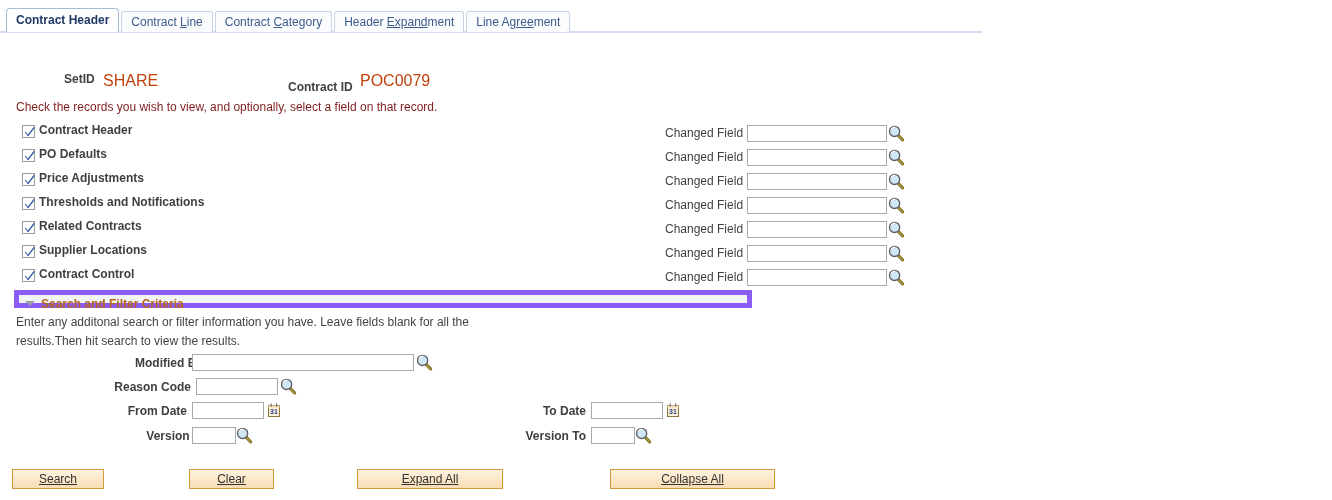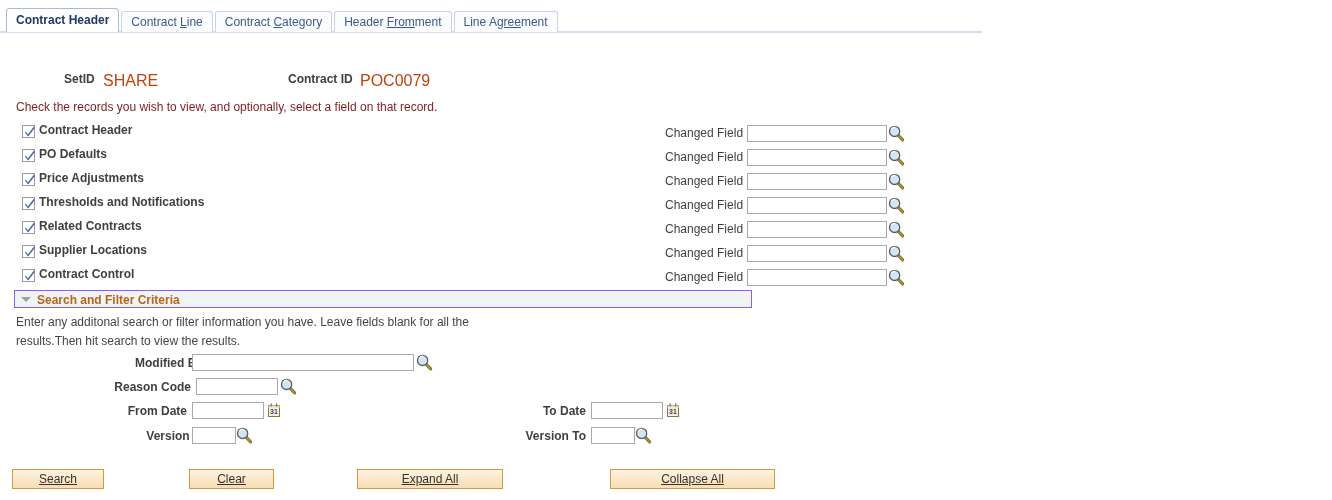--- a/index.html
+++ b/index.html
@@ -78,21 +78,21 @@
     white-space: nowrap;
   }
   .fld-value {
     color: #c2410c;
     font-size: 16px;
     white-space: nowrap;
     text-align: right;
   }
   #hdr-setid-label  { position: absolute; left: 64px;  top: 0; }
   #hdr-setid-value  { position: absolute; left: 103px; top: 0; }
-  #hdr-cid-label    { position: absolute; left: 288px; top: 0; }
+  #hdr-cid-label    { position: absolute; left: 288px; top: 8px; }
   #hdr-cid-value    { position: absolute; left: 360px; top: 0; }
 
   #instruction {
     position: absolute;
     left: 16px; top: 100px;
     font-size: 12px;
     color: #7f1d1d;
     white-space: nowrap;
   }
 
@@ -147,21 +147,21 @@
   .cf-input { left: 747px; top: 3px; width: 140px; }
   .cf-mag   { position: absolute; left: 888px; top: 3px; }
 
   
   #sfbar {
     position: absolute;
     left: 14px; top: 290px;
     width: 738px;
     height: 18px;
     background: #f1f4f5;
-    border: 1px solid #8b5cf6;
+    border: 5px solid #8b5cf6;
     box-sizing: border-box;
     cursor: pointer;
   }
   #sf-arrow {
     position: absolute;
     left: 6px; top: 6px;
     width: 0; height: 0;
     border-left: 5px solid transparent;
     border-right: 5px solid transparent;
     border-top: 5px solid #9aa0a6;
@@ -257,21 +257,21 @@
 </style>
 </head>
 <body>
 
 <div id="tabbar">
   <div class="tabline"></div>
   <div class="tabs">
     <div class="tab active"><span>Contract Header</span></div>
     <div class="tab">Contract <u>L</u>ine</div>
     <div class="tab">Contract <u>C</u>ategory</div>
-    <div class="tab">Header <u>From</u>ment</div>
+    <div class="tab">Header <u>Expand</u>ment</div>
     <div class="tab">Line A<u>gree</u>ment</div>
   </div>
 </div>
 
 <div id="hdrrow">
   <span id="hdr-setid-label" class="fld-label">SetID</span>
   <span id="hdr-setid-value" class="fld-value">SHARE</span>
   <span id="hdr-cid-label" class="fld-label">Contract ID</span>
   <span id="hdr-cid-value" class="fld-value">POC0079</span>
 </div>

